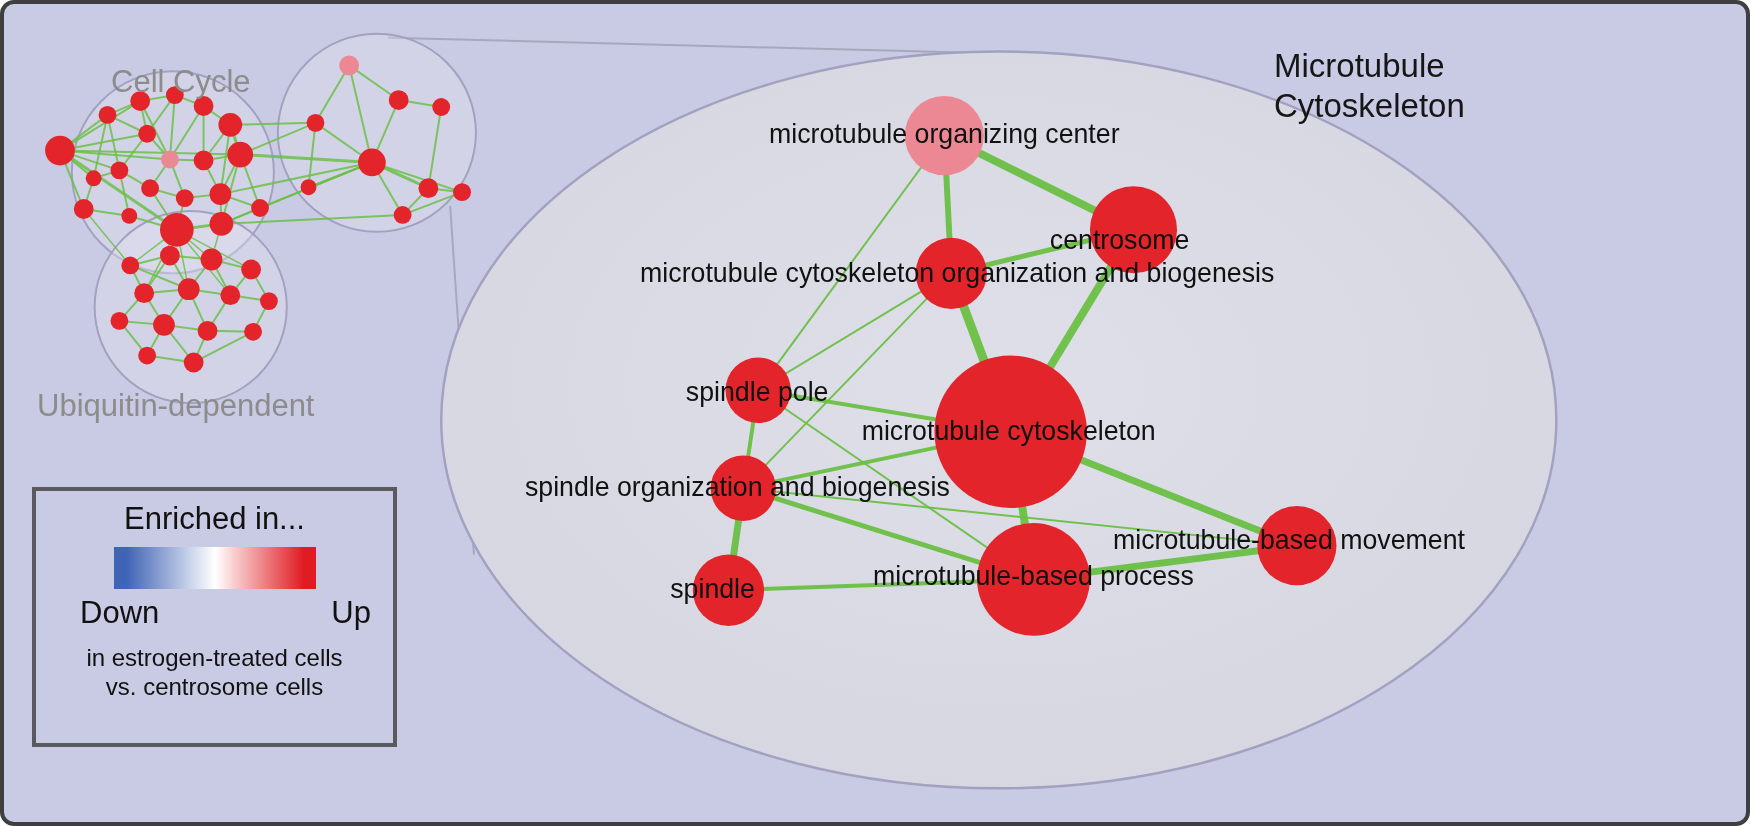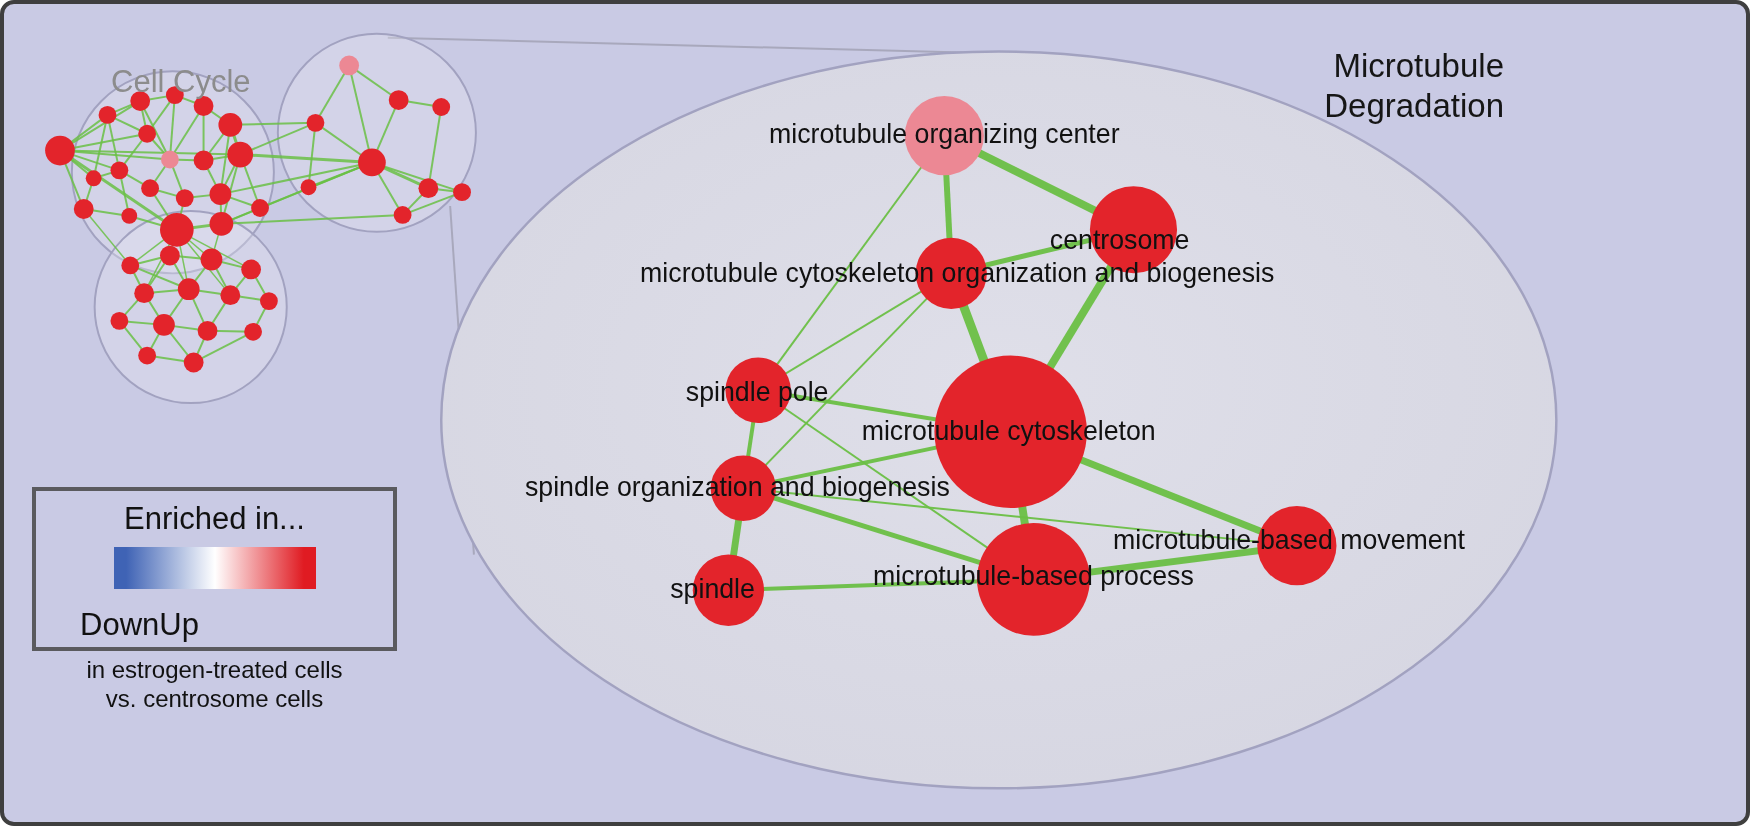--- a/index.html
+++ b/index.html
@@ -4,32 +4,32 @@
 <style>
   html,body{margin:0;padding:0;background:#ffffff;font-family:"Liberation Sans",sans-serif;}
   .canvas{
     position:relative;width:1750px;height:826px;box-sizing:border-box;
     background:#c9cae4;border:4px solid #3f3f3f;border-radius:14px;overflow:hidden;
   }
   svg{position:absolute;left:0;top:0;width:100%;height:100%;}
   svg text{font-family:"Liberation Sans",sans-serif;}
   .lbl{position:absolute;color:#111;}
   .cell-cycle-lbl{left:107px;top:44px;font-size:31px;color:#8c8c8c;margin-top:16px;}
-  .mt-title{left:1270px;top:42px;width:230px;text-align:right;font-size:33px;color:#161616;line-height:1.22;}
+  .mt-title{left:1270px;top:42px;width:230px;text-align:left;font-size:33px;color:#161616;line-height:1.22;}
   .ub-title{left:33px;top:384px;font-size:31px;color:#8c8c8c;line-height:1.18;}
   .legend{
-    position:absolute;left:28px;top:483px;width:365px;height:164px;box-sizing:border-box;
+    position:absolute;left:28px;top:483px;width:365px;height:260px;box-sizing:border-box;
     border:4px solid #5a5a5e;text-align:center;
   }
   .legend-title{margin-top:10px;font-size:31px;color:#111;}
   .legend-gradient{
     width:202px;height:42px;margin:10px auto 0 auto;
     background:linear-gradient(90deg,#3f63b5 0%,#3f63b5 6%,#ffffff 50%,#e01b22 94%);
   }
-  .legend-row{display:flex;padding:0 22px 0 44px;margin-top:18px;font-size:31px;color:#111;}
+  .legend-row{display:flex;justify-content:space-between;padding:0 22px 0 44px;margin-top:6px;font-size:31px;color:#111;}
   .legend-caption{margin-top:12px;font-size:24px;color:#111;line-height:1.22;}
 </style>
 </head>
 <body>
 
 <div class="canvas">
 
   <svg id="net" viewBox="0 0 1750 826">
       <defs>
         <radialGradient id="ellipseGrad" cx="50%" cy="45%" r="75%">
@@ -231,24 +231,25 @@
       <text x="736" y="488" text-anchor="middle" dominant-baseline="central" font-size="27" fill="#111111">spindle organization and biogenesis</text>
       <text x="1293" y="541" text-anchor="middle" dominant-baseline="central" font-size="27" fill="#111111">microtubule-based movement</text>
       <text x="711" y="591" text-anchor="middle" dominant-baseline="central" font-size="27" fill="#111111">spindle</text>
       <text x="1035" y="578" text-anchor="middle" dominant-baseline="central" font-size="27" fill="#111111">microtubule-based process</text>
     </svg>
 
   <div class="lbl cell-cycle-lbl">Cell Cycle</div>
 
   <div class="lbl mt-title">
     <div>Microtubule</div>
-    <div>Degradation</div>
+    <div>Cytoskeleton</div>
   </div>
 
   <div class="lbl ub-title">
+    <div>Ubiquitin-dependent</div>
   </div>
 
   <div class="legend">
     <div class="legend-title">Enriched in...</div>
     <div class="legend-gradient" style="background: linear-gradient(90deg, rgb(63, 99, 181) 0%, rgb(63, 99, 181) 6%, rgb(255, 255, 255) 50%, rgb(224, 27, 34) 94%, rgb(224, 27, 34) 100%);"></div>
     <div class="legend-row">
       <span>Down</span>
       <span>Up</span>
     </div>
     <div class="legend-caption">

